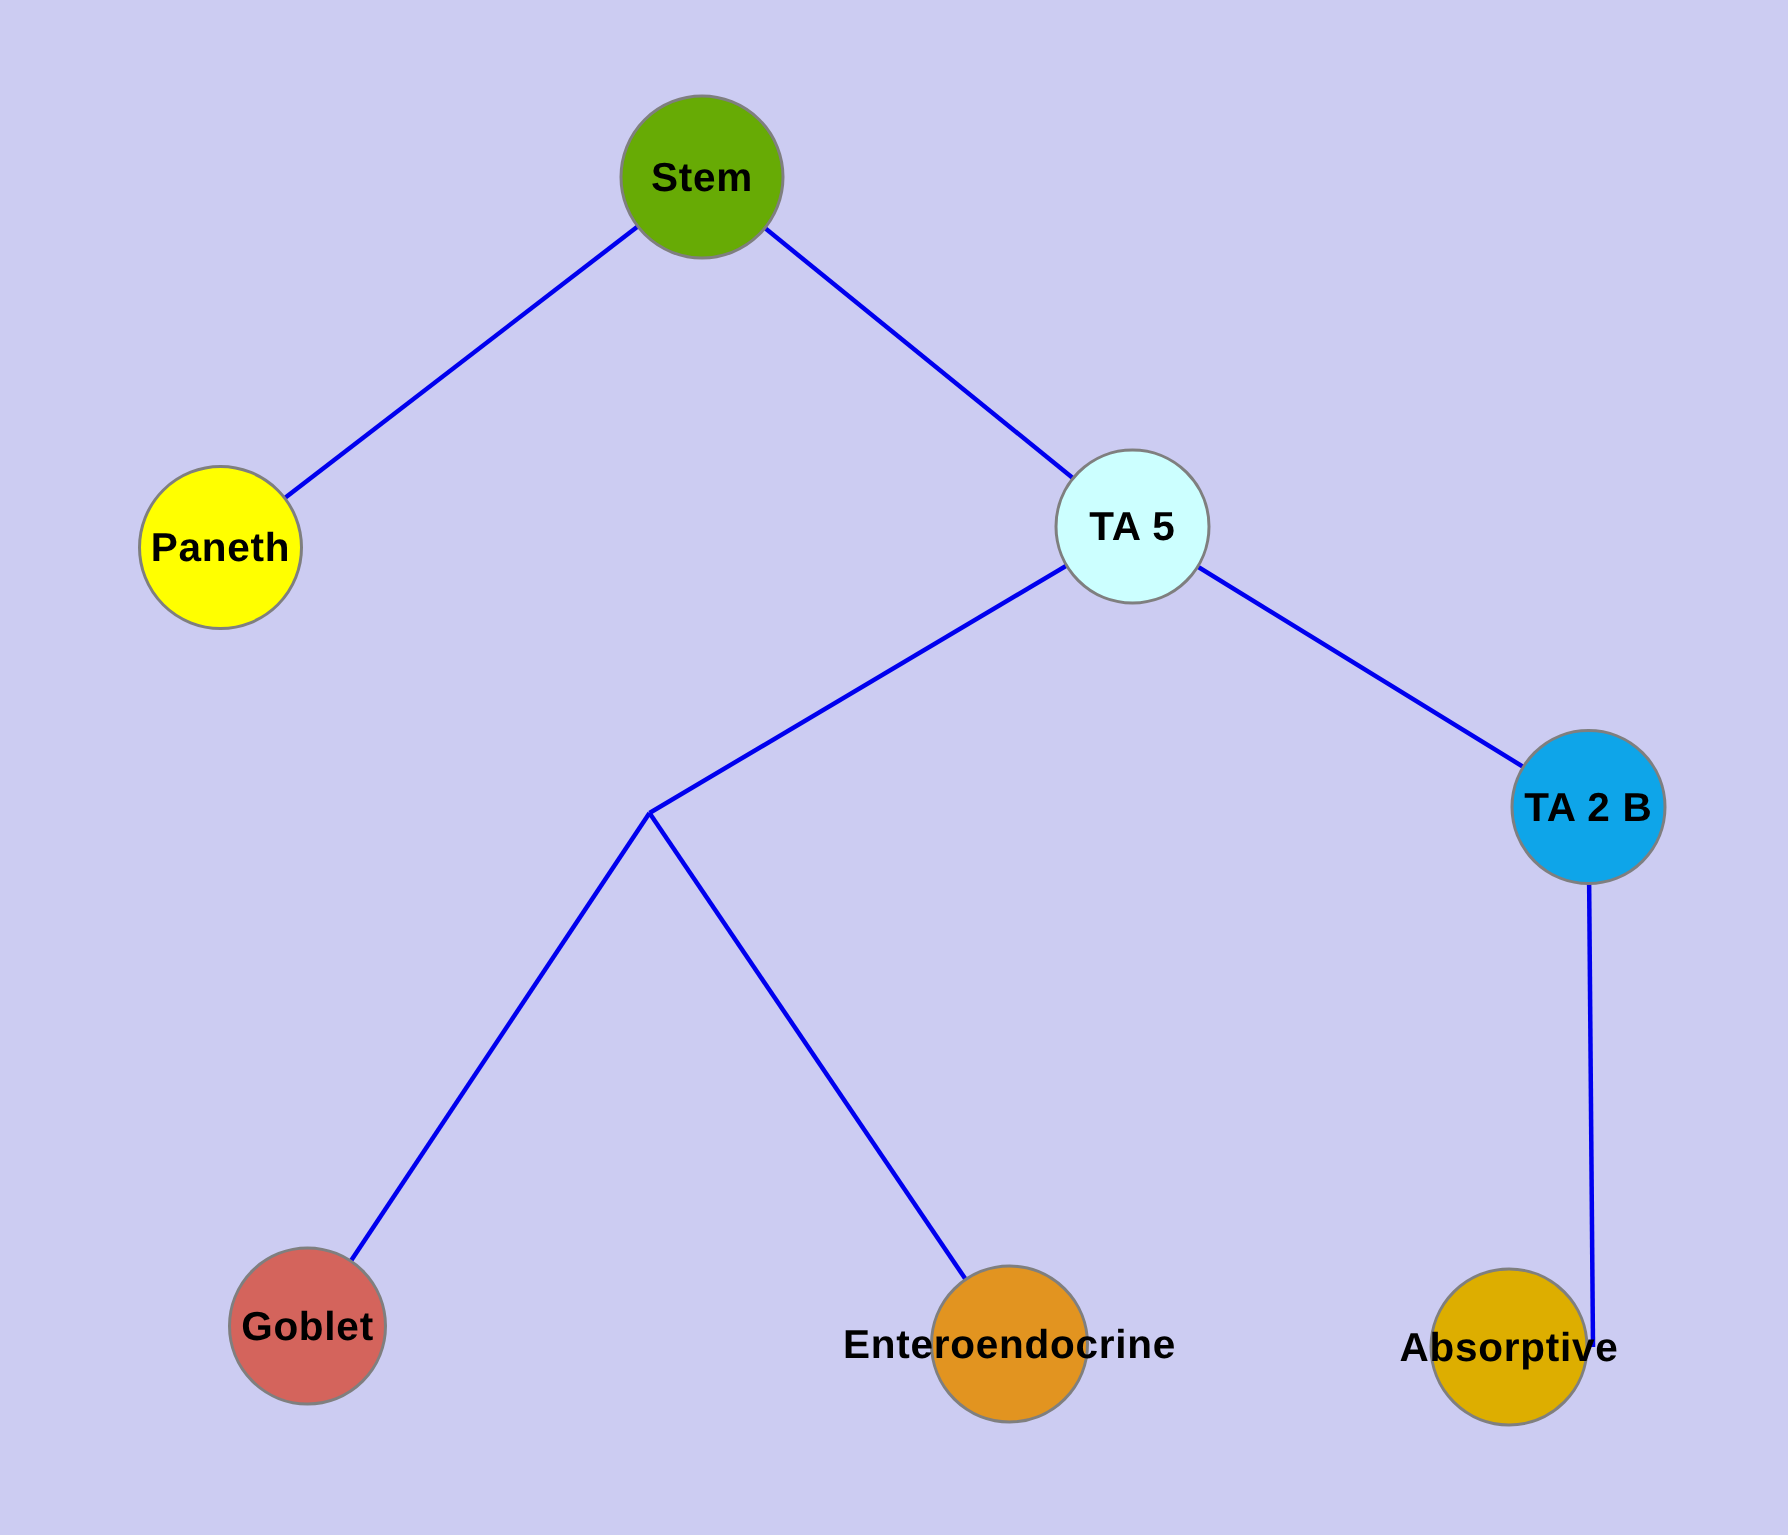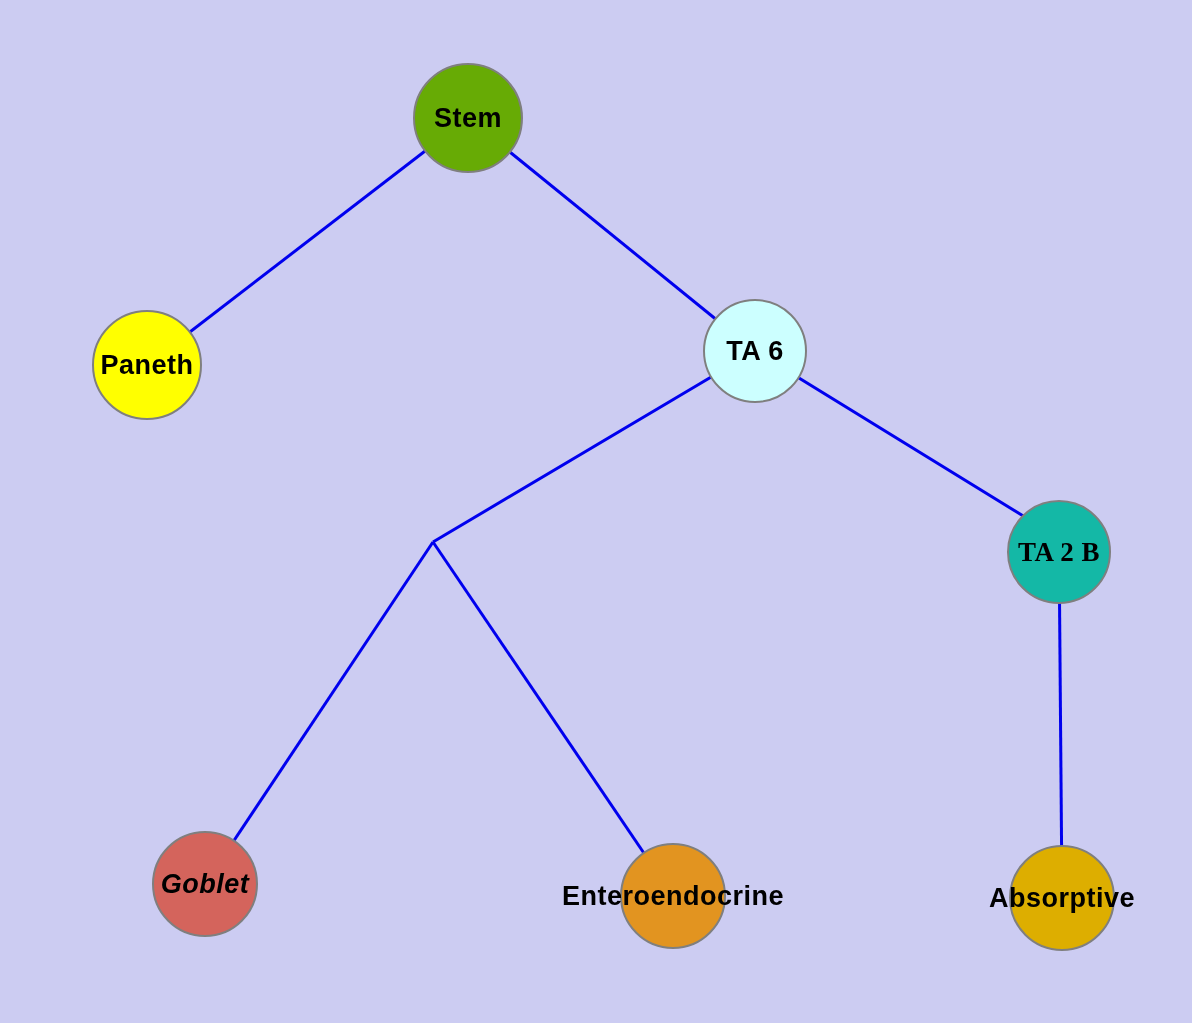--- a/index.html
+++ b/index.html
@@ -58,28 +58,28 @@
       <line x1="1059" y1="538" x2="1062" y2="898" stroke="#0000ee" stroke-width="3"></line>
     </svg>
   <div id="nodes-layer">
       <div class="node" style="left: 413px; top: 63px; width: 110px; height: 110px; background: rgb(103, 171, 5); border: 2px solid rgb(127, 127, 127);">
         <span class="node-label">Stem</span>
       </div>
       <div class="node" style="left: 92px; top: 310px; width: 110px; height: 110px; background: rgb(255, 255, 0); border: 2px solid rgb(127, 127, 127); justify-content: center;">
         <span class="node-label">Paneth</span>
       </div>
       <div class="node" style="left: 703px; top: 299px; width: 104px; height: 104px; background: rgb(204, 255, 255); border: 2px solid rgb(127, 127, 127);">
-        <span class="node-label">TA 6</span>
+        <span class="node-label">TA 5</span>
       </div>
-      <div class="node" style="left: 1007px; top: 500px; width: 104px; height: 104px; background: #14b8a6; border: 2px solid rgb(127, 127, 127); font-family: Liberation Serif, serif;">
+      <div class="node" style="left: 1007px; top: 486px; width: 104px; height: 104px; background: #0ea5e9; border: 2px solid rgb(127, 127, 127);">
         <span class="node-label">TA 2 B</span>
       </div>
-      <div class="node" style="left: 152px; top: 831px; width: 106px; height: 106px; background: rgb(212, 100, 92); border: 2px solid rgb(127, 127, 127); font-style: italic;">
+      <div class="node" style="left: 152px; top: 831px; width: 106px; height: 106px; background: rgb(212, 100, 92); border: 2px solid rgb(127, 127, 127);">
         <span class="node-label">Goblet</span>
       </div>
       <div class="node" style="left: 620px; top: 843px; width: 106px; height: 106px; background: rgb(226, 148, 32); border: 2px solid rgb(127, 127, 127);">
         <span class="node-label">Enteroendocrine</span>
       </div>
-      <div class="node" style="left: 1009px; top: 845px; width: 106px; height: 106px; background: rgb(221, 174, 0); border: 2px solid rgb(127, 127, 127);">
+      <div class="node" style="left: 953px; top: 845px; width: 106px; height: 106px; background: rgb(221, 174, 0); border: 2px solid rgb(127, 127, 127);">
         <span class="node-label">Absorptive</span>
       </div>
     </div>
 </div>
 
 </body></html>

